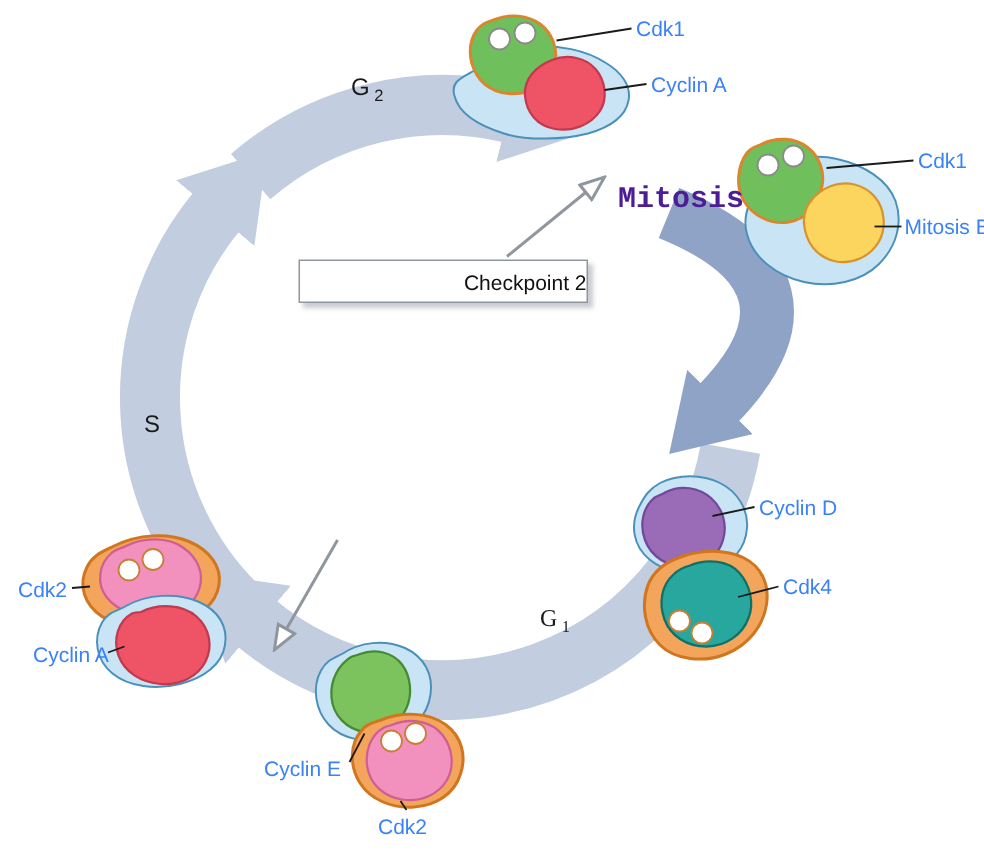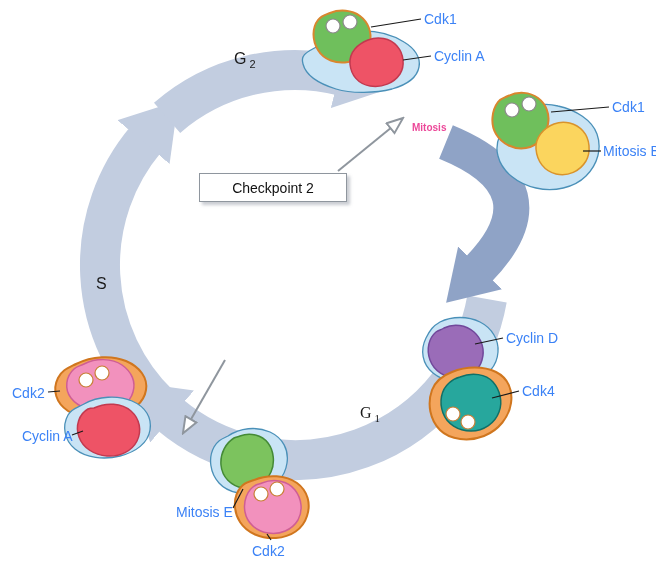--- a/index.html
+++ b/index.html
@@ -2,24 +2,24 @@
 <html><head>
 <meta charset="utf-8">
 <style>
   html,body{margin:0;padding:0;background:#fff;}
   .stage{position:relative;width:656px;height:569px;background:#fff;overflow:hidden;
          font-family:"Liberation Sans",sans-serif;color:#111;}
   .stage svg{position:absolute;left:0;top:0;}
   .lbl{position:absolute;font-size:14px;line-height:14px;white-space:nowrap;color:#3b82f6;}
   .phase{position:absolute;font-size:16px;line-height:16px;color:#1a1a1a;}
   .phase sub{font-size:11px;margin-left:3px;}
-  .mitosis{position:absolute;font-size:10px;font-weight:bold;color:#ec4899;}
+  .mitosis{position:absolute;font-size:20px;font-weight:bold;color:#4c1d95;font-family:Liberation Mono, monospace;}
   .cpbox{position:absolute;width:146px;height:27px;background:#fff;border:1.4px solid #8f969e;
-         box-shadow:3px 3px 3px rgba(100,110,125,.35);display:flex;align-items:center;justify-content:center;
-         font-size:14px;color:#111;}
+         box-shadow:3px 3px 3px rgba(100,110,125,.35);display:flex;align-items:center;justify-content:flex-end;
+         font-size:14px;color:#111;padding-left:45px;}
 </style>
 </head>
 <body>
 
 <div class="stage">
 
   <svg width="656" height="569" viewBox="0 0 656 569">
     <defs>
       <marker id="mLight" viewBox="0 0 10 10" refX="0.6" refY="5" markerUnits="strokeWidth" markerWidth="1.35" markerHeight="1.7" orient="auto" preserveAspectRatio="none">
         <path d="M0,0 L10,5 L0,10 Z" fill="#c2cde0"></path>
@@ -115,18 +115,18 @@
   <div class="cpbox" style="left:199px;top:173px;">
     <span>Checkpoint 2</span>
   </div>
 
   <div class="lbl" style="left:424px;top:12px;">Cdk1</div>
   <div class="lbl" style="left:434px;top:49px;">Cyclin A</div>
   <div class="lbl" style="left:612px;top:100px;">Cdk1</div>
   <div class="lbl" style="left:603px;top:144px;">Mitosis B</div>
   <div class="lbl" style="left:506px;top:331px;">Cyclin D</div>
   <div class="lbl" style="left:522px;top:384px;">Cdk4</div>
-  <div class="lbl" style="left:176px;top:505px;">Mitosis E</div>
+  <div class="lbl" style="left:176px;top:505px;">Cyclin E</div>
   <div class="lbl" style="left:252px;top:544px;">Cdk2</div>
   <div class="lbl" style="left:12px;top:386px;">Cdk2</div>
   <div class="lbl" style="left:22px;top:429px;">Cyclin A</div>
 
 </div>
 
 </body></html>

